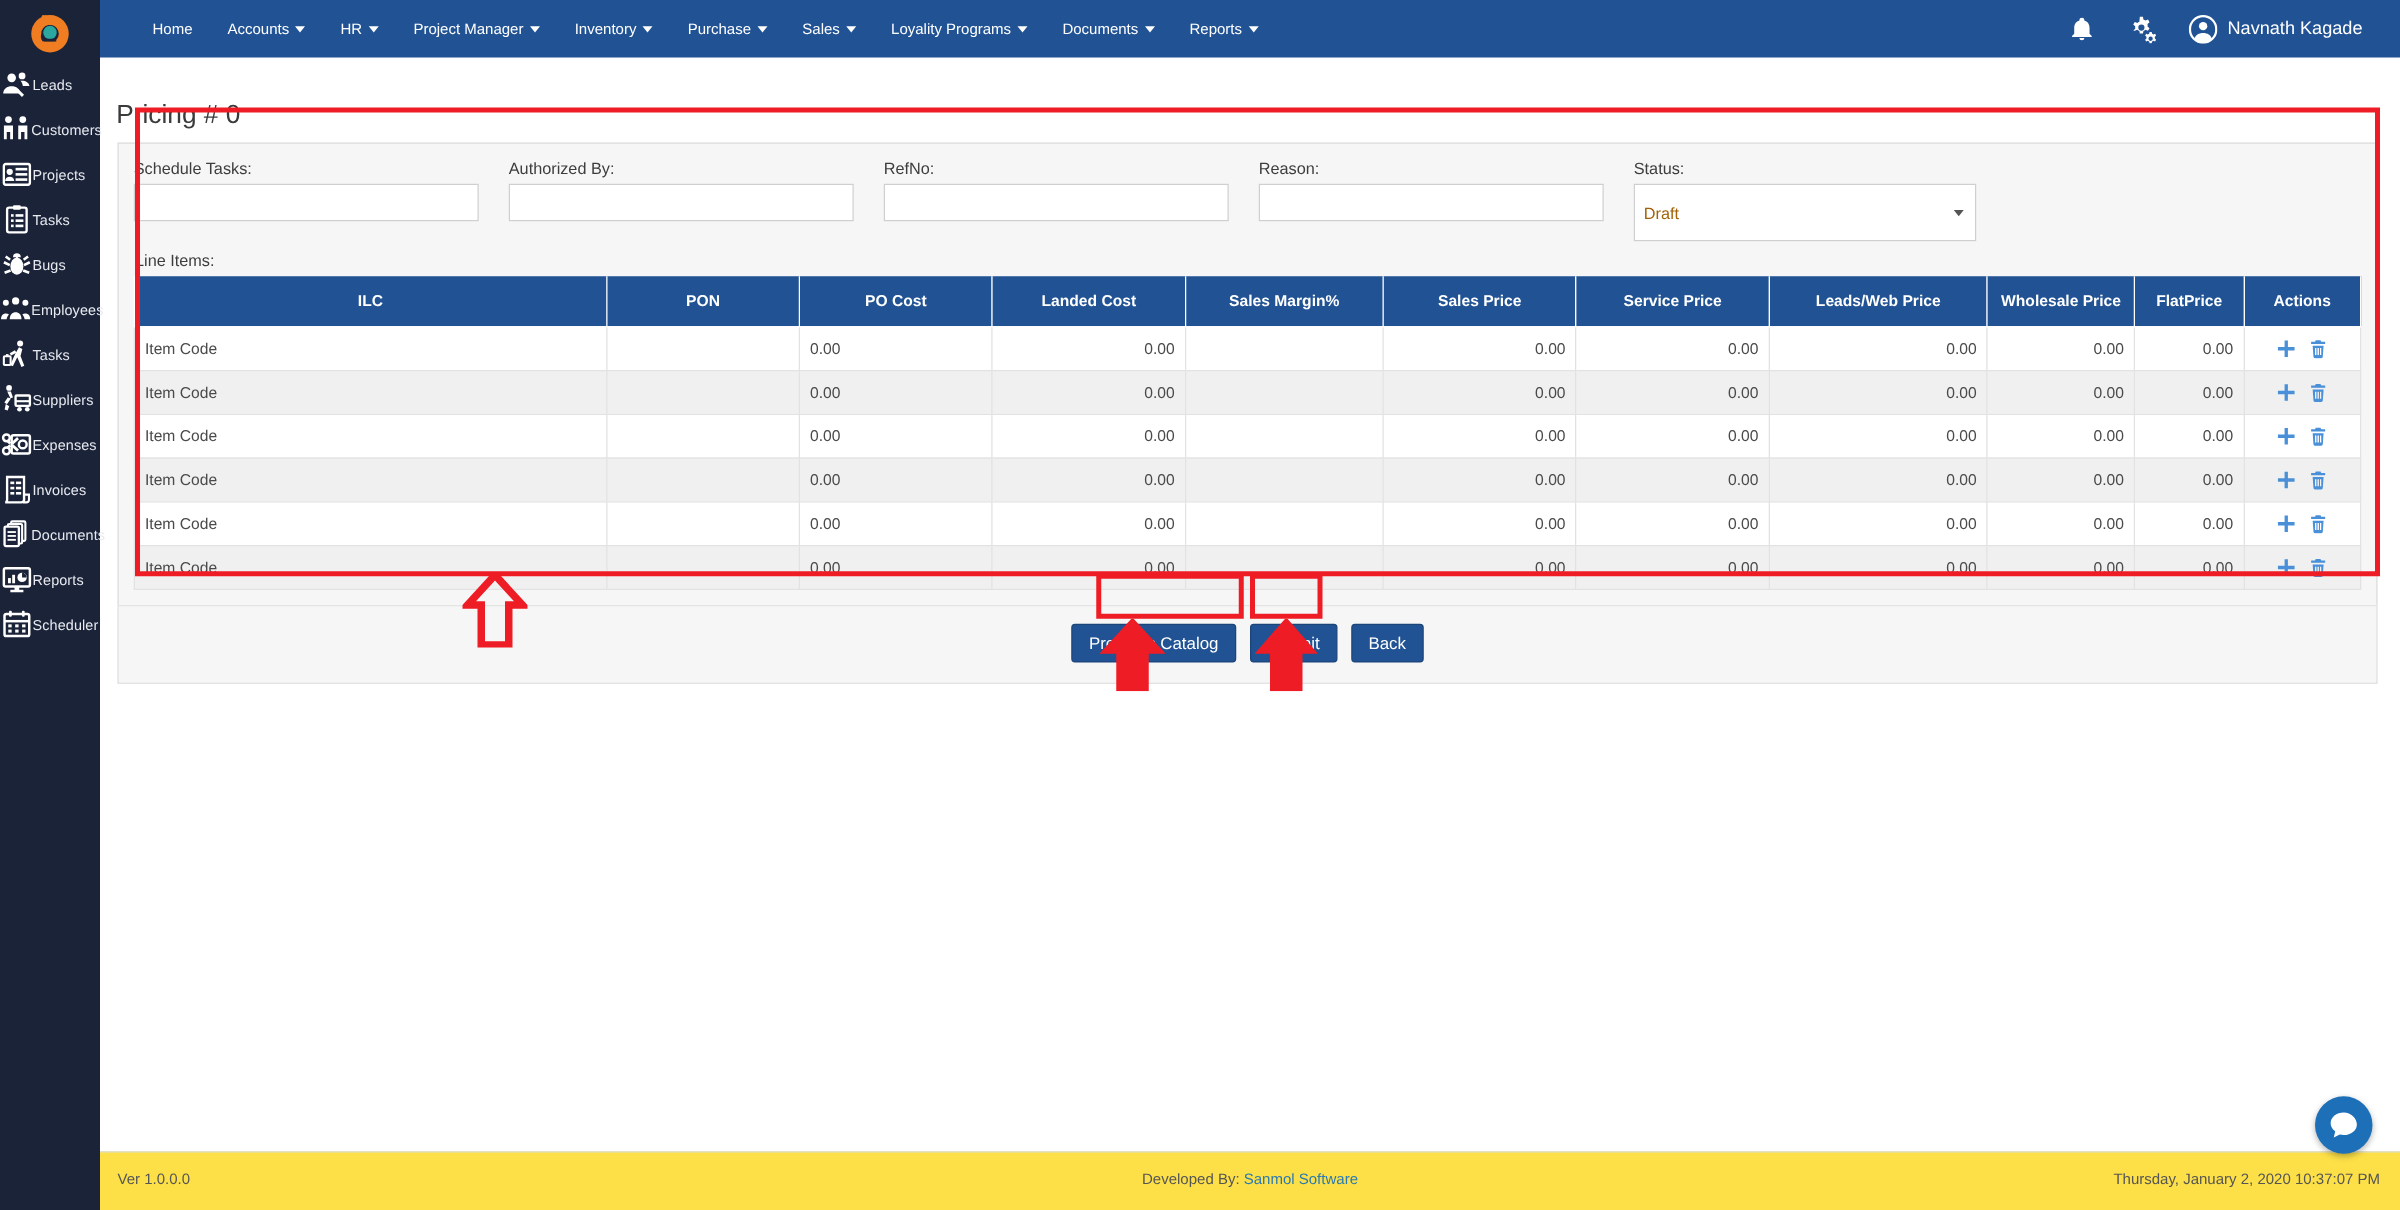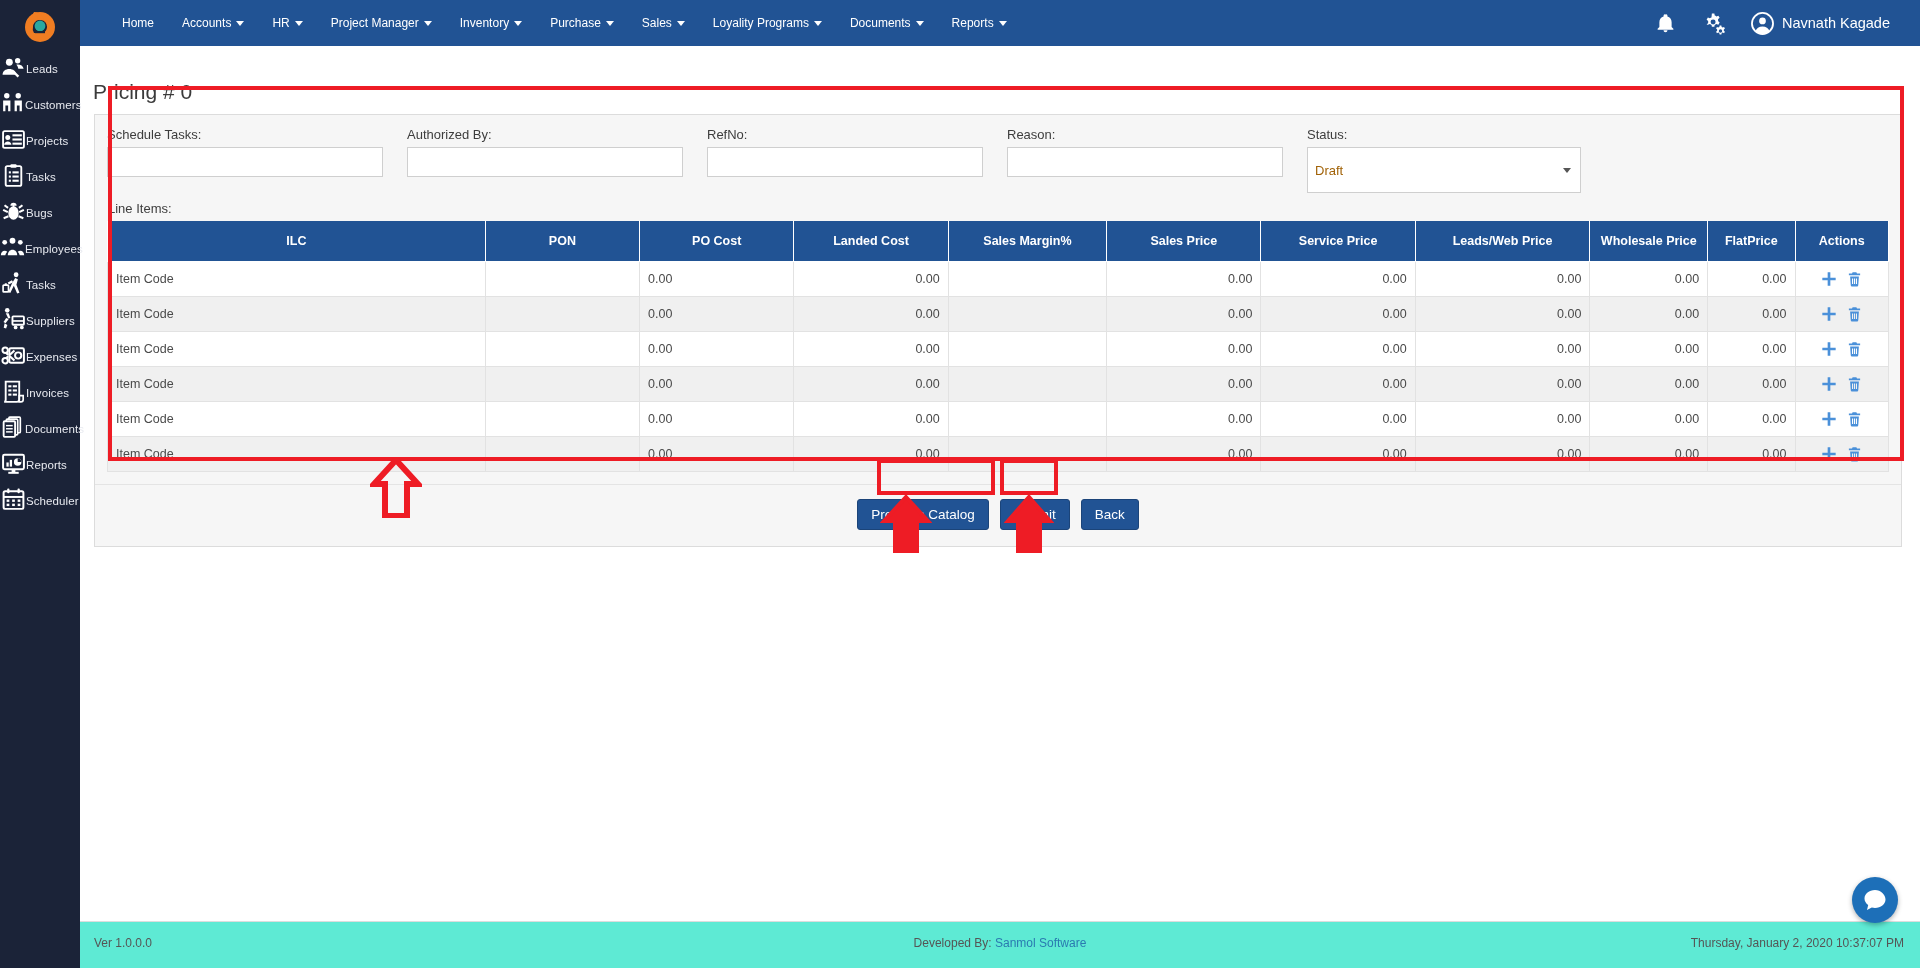--- a/index.html
+++ b/index.html
@@ -209,21 +209,21 @@
     cursor: pointer;
     box-shadow: 0 2px 5px rgba(0,0,0,.3);
     z-index: 30;
   }
   #chat-fab svg { fill: #ffffff; }
 
   
   #footer {
     position: absolute; left: 80px; bottom: 0;
     width: 1840px; height: 47px;
-    background: #5eead4;
+    background: #fde047;
     border-top: 1px solid #dddddd;
     font-size: 12px;
     color: #555;
   }
   #footer .fl { position:absolute; left: 14px; top: 14px; }
   #footer .fc { position:absolute; left: 50%; transform: translateX(-50%); top: 14px; }
   #footer .fr { position:absolute; right: 16px; top: 14px; }
   #footer a { color: #2a7ab0; text-decoration: none; }
 
   

